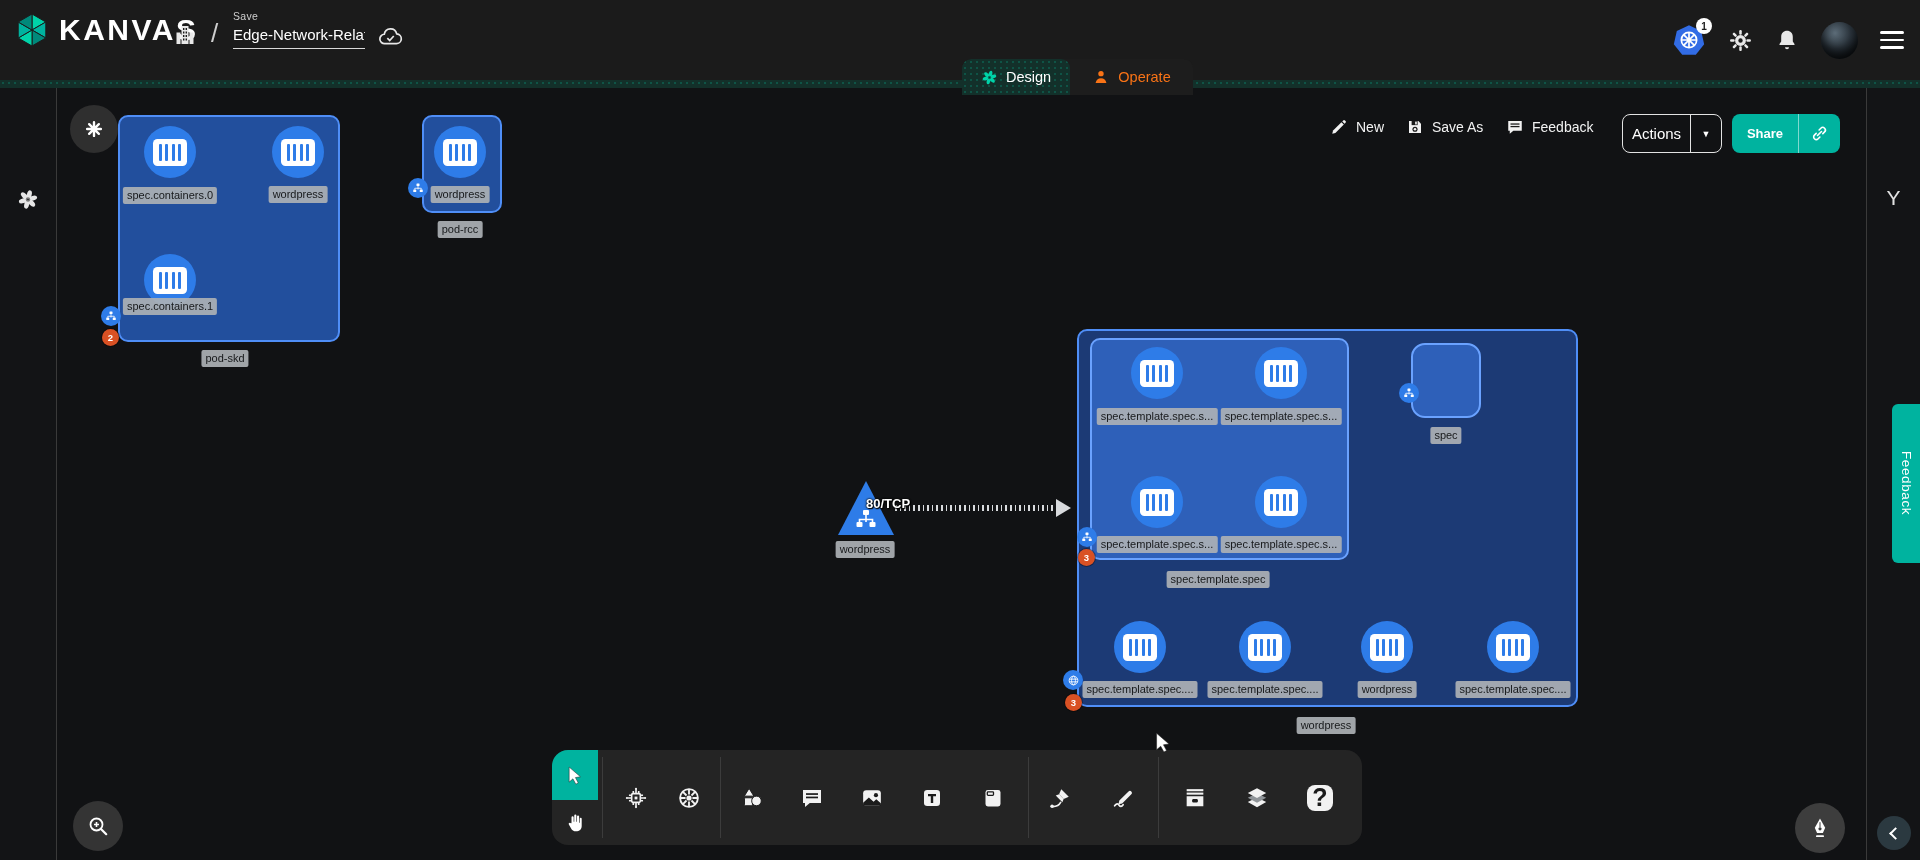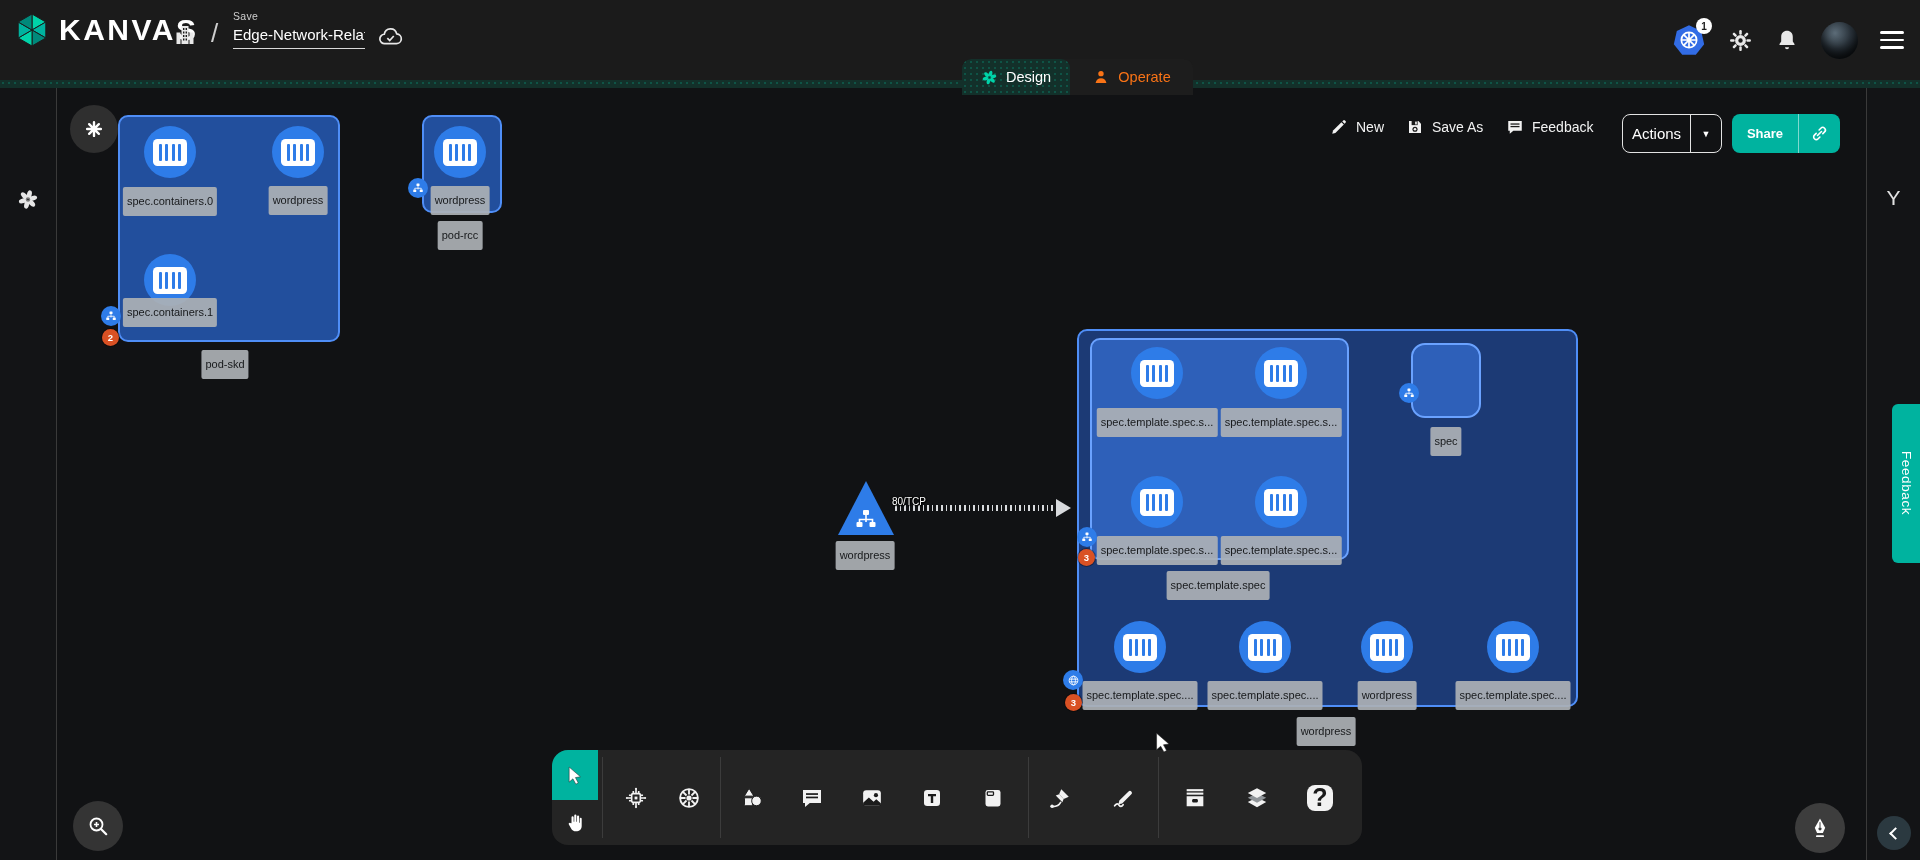--- a/index.html
+++ b/index.html
@@ -62,34 +62,34 @@
   .grp{position:absolute;border:2px solid #4F8EF7;border-radius:10px;z-index:5}
   .grp.pod{background:rgba(37,86,172,.90)}
   .grp.outer{background:rgba(29,62,126,.92)}
   .grp.inner{background:rgba(47,99,190,.93);border-color:#6AA2FF;z-index:6}
   .grp.single{background:rgba(47,99,190,.93);border-color:#6AA2FF;border-radius:14px;z-index:6}
   .knode{position:absolute;width:52px;height:52px;border-radius:50%;background:#2E7CE8;
     display:flex;align-items:center;justify-content:center;z-index:8;cursor:pointer}
   .cbox{width:34px;height:27px;background:#fff;border-radius:4.5px;display:flex;gap:3.4px;align-items:center;justify-content:center}
   .cbar{width:3.2px;height:17px;background:#2E7CE8;border-radius:1px}
   .nlabel{position:absolute;transform:translateX(-50%);background:rgba(173,177,181,.92);color:#17191b;
-    font-size:11px;padding:7px 4px;border-radius:2px;white-space:nowrap;z-index:12;line-height:1.35}
+    font-size:11px;padding:1px 4px;border-radius:2px;white-space:nowrap;z-index:12;line-height:1.35}
   .mini{position:absolute;width:20px;height:20px;border-radius:50%;background:#2E7CE8;color:#fff;
     display:flex;align-items:center;justify-content:center;z-index:13;cursor:pointer}
   .err-badge{position:absolute;width:17px;height:17px;border-radius:50%;background:#D95124;color:#fff;
     font-size:9.5px;font-weight:700;display:flex;align-items:center;justify-content:center;z-index:14;
     box-shadow:0 0 0 1px rgba(0,0,0,.35);cursor:pointer}
   .tri{position:absolute;left:838px;top:481px;width:56px;height:54px;
     background:#2E7CE8;clip-path:polygon(50% 0,100% 100%,0 100%);z-index:8;
     display:flex;align-items:flex-end;justify-content:center;cursor:pointer}
   .edge{position:absolute;left:895px;top:505px;width:163px;height:6px;z-index:7;
     background:repeating-linear-gradient(90deg,#d8dadd 0 1.6px,transparent 1.6px 4.6px)}
   .edge-head{position:absolute;left:1056px;top:499px;width:0;height:0;z-index:7;
     border-left:15px solid #d8dadd;border-top:9px solid transparent;border-bottom:9px solid transparent}
-  .edge-lbl{position:absolute;left:892px;top:496px;font-size:10px;font-weight:400;color:#fff;z-index:9;
+  .edge-lbl{position:absolute;left:866px;top:496px;font-size:13px;font-weight:700;color:#fff;z-index:9;
     text-shadow:0 0 2px #000,0 0 2px #000,1px 1px 1px #000}
   .flower-btn{position:absolute;left:70px;top:105px;width:48px;height:48px;border-radius:50%;background:#2f2f2f;
     display:flex;align-items:center;justify-content:center;color:#fff;z-index:15;cursor:pointer}
 
   
   .toolbar{position:absolute;left:552px;top:750px;width:810px;height:95px;background:#242424;border-radius:16px;z-index:26}
   .tool-sel{position:absolute;left:0;top:0;width:46px;height:50px;background:#00B39F;border-radius:16px 0 0 0;
     display:flex;align-items:center;justify-content:center;color:#fff;cursor:pointer}
   .tool-hand{position:absolute;left:0;top:50px;width:46px;height:45px;display:flex;align-items:center;justify-content:center;color:#fff;cursor:pointer;border-radius:0 0 0 16px}
   .tl{position:absolute;top:50%;transform:translate(-50%,-50%);color:#f2f2f2;cursor:pointer;display:flex;align-items:center;justify-content:center}

